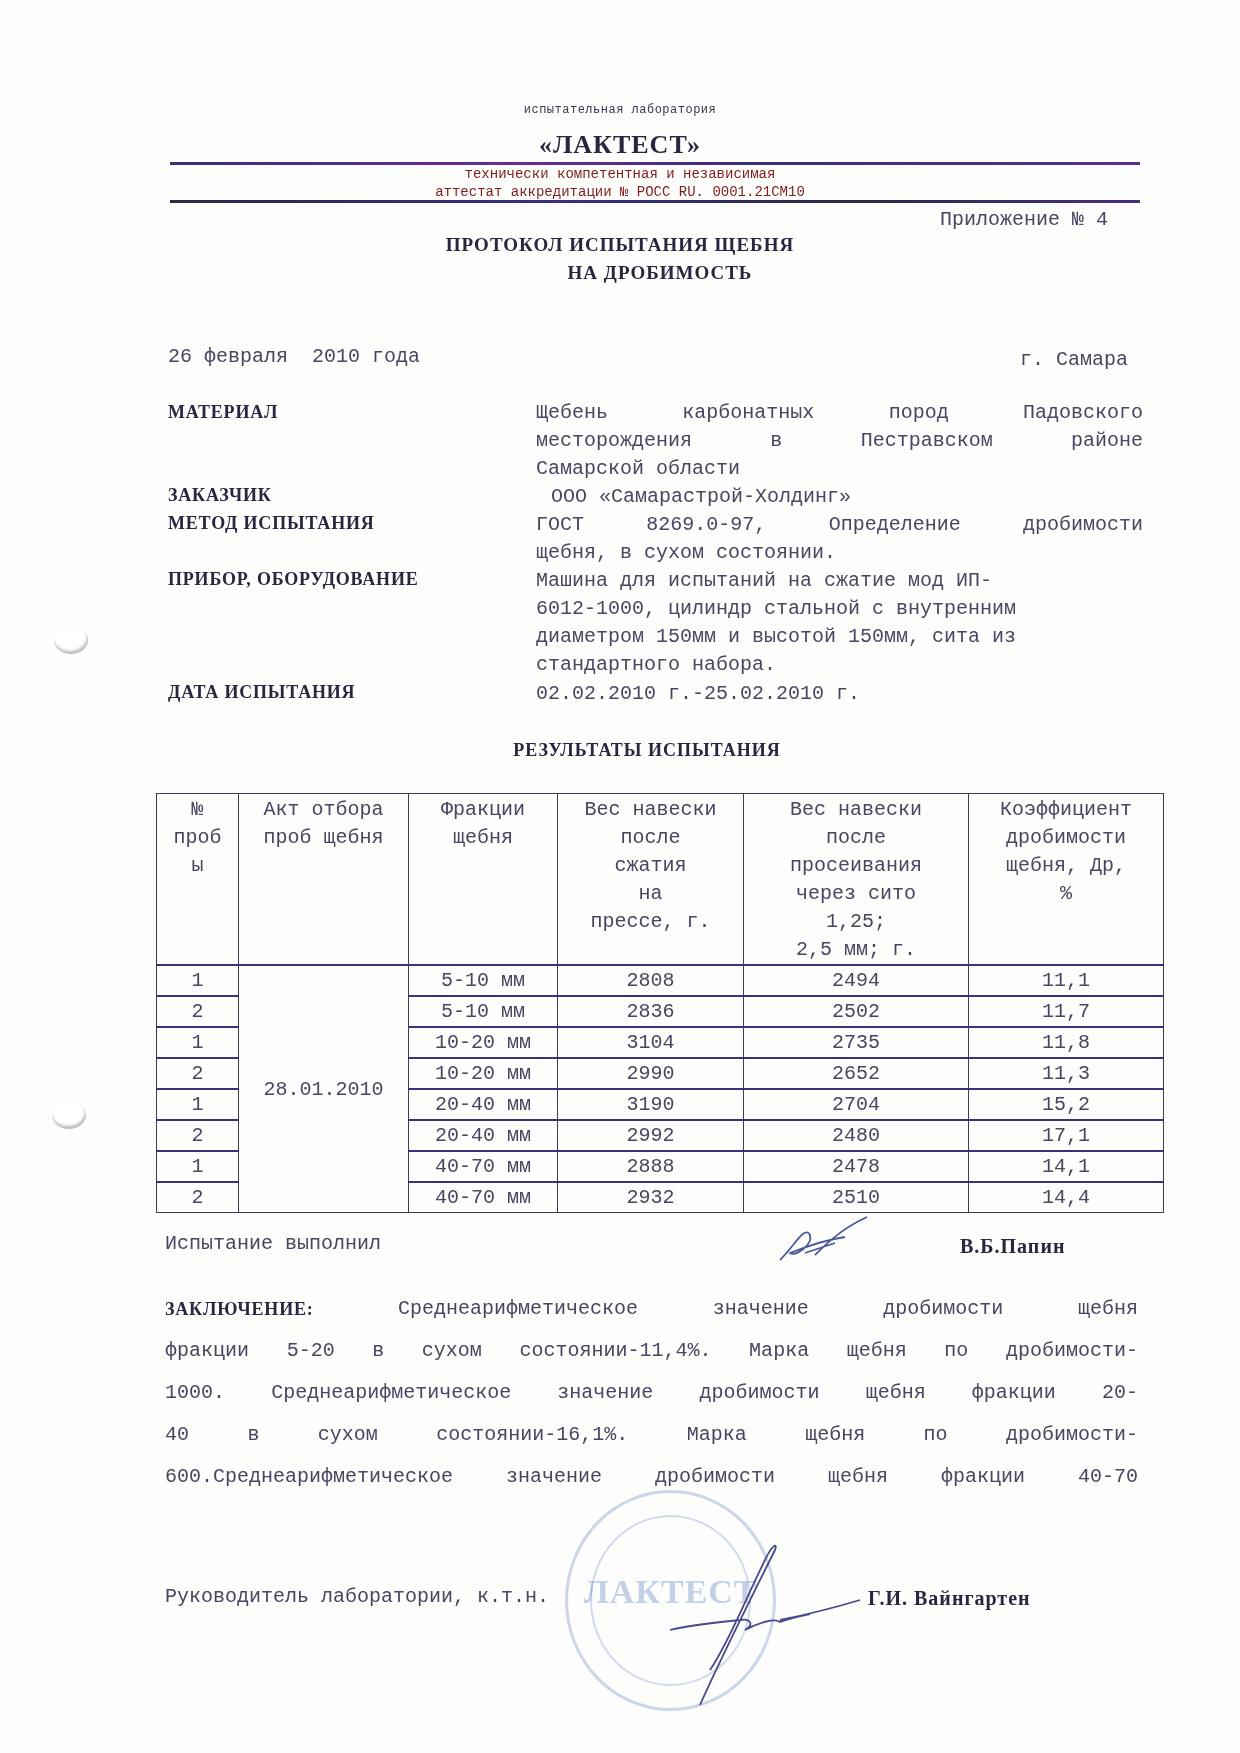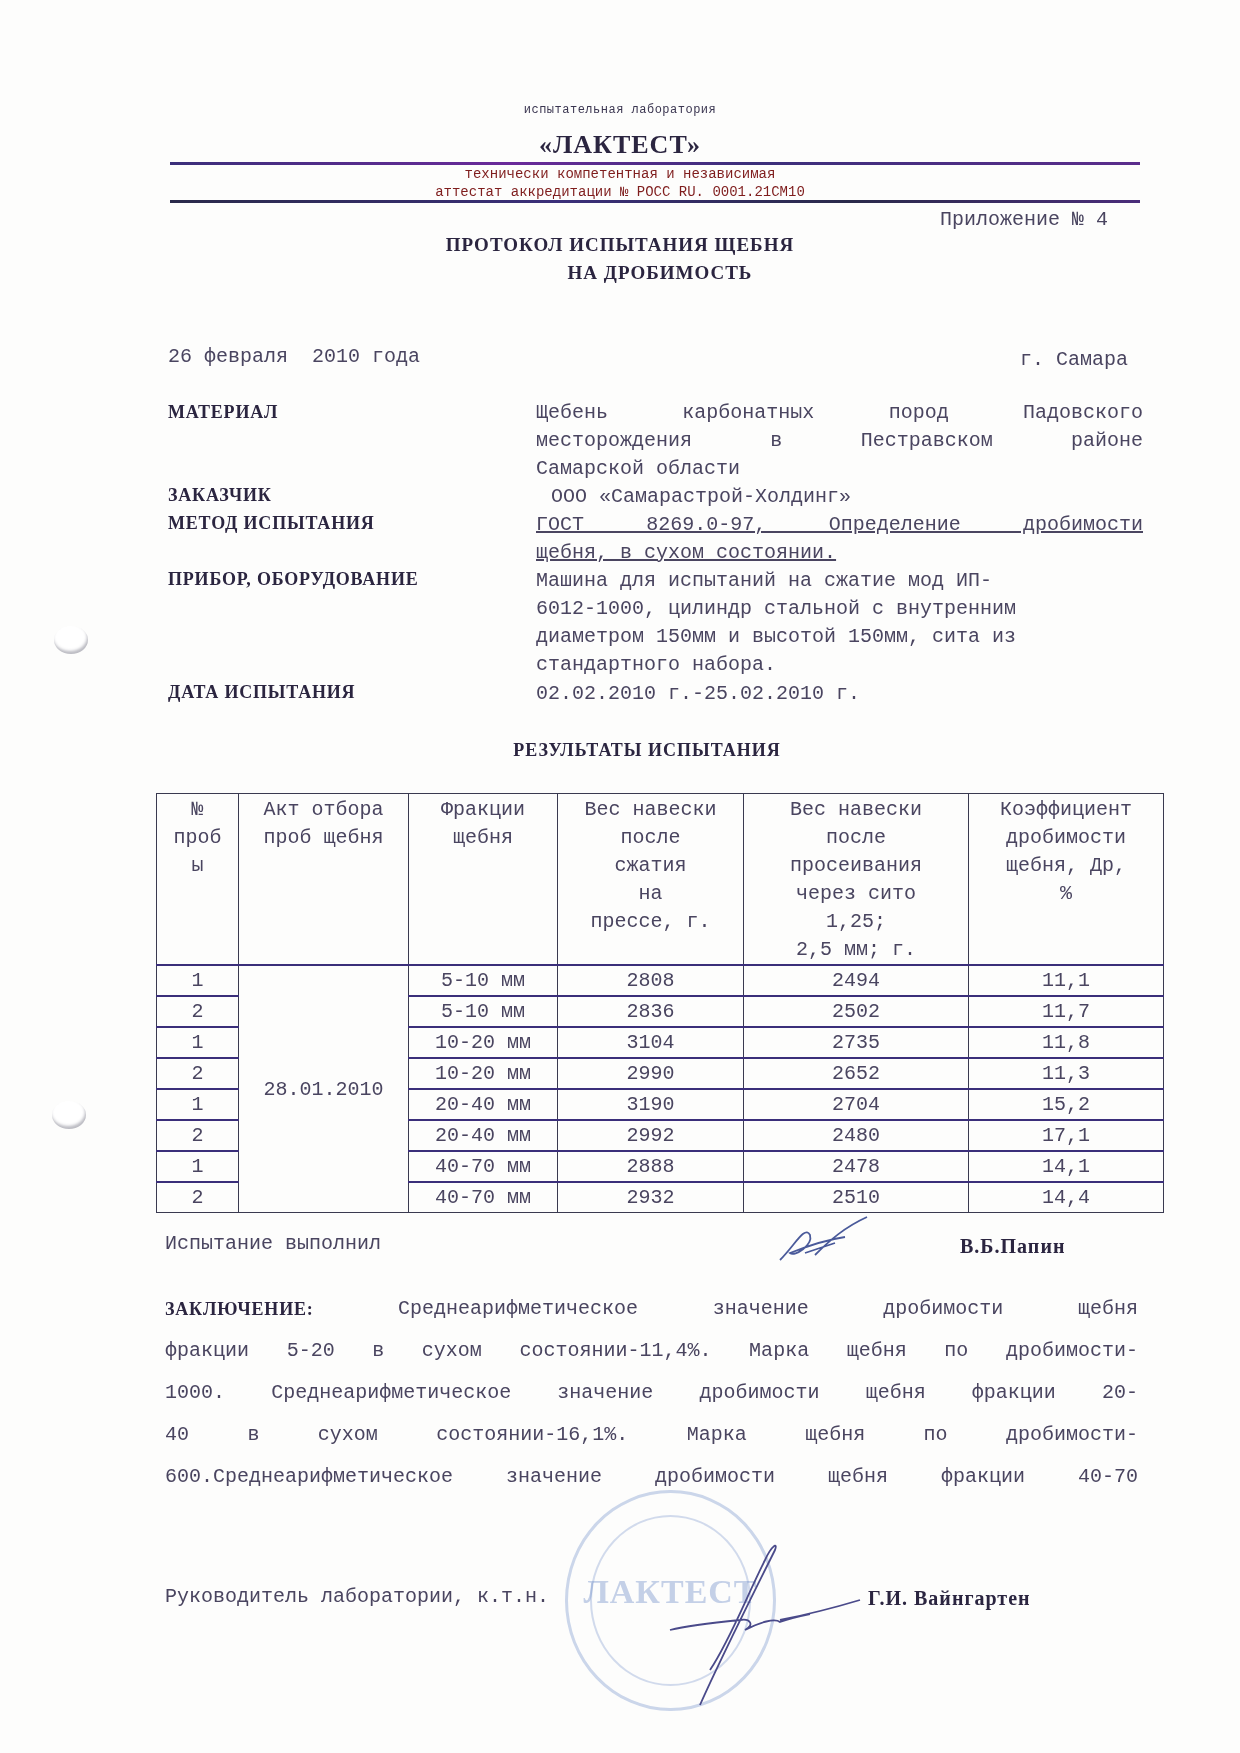--- a/index.html
+++ b/index.html
@@ -90,21 +90,21 @@
 <div class="abs txt" style="top:399px; left:536px; width:607px;">
   <div class="just-full">Щебень карбонатных пород Падовского</div>
   <div class="just-full">месторождения в Пестравском районе</div>
   <div>Самарской области</div>
 </div>
 
 <div class="abs lbl" style="top:485px; left:168px;">ЗАКАЗЧИК</div>
 <div class="abs txt" style="top:483px; left:536px;margin-left:15px;">ООО «Самарастрой-Холдинг»</div>
 
 <div class="abs lbl" style="top:513px; left:168px;">МЕТОД ИСПЫТАНИЯ</div>
-<div class="abs txt" style="top:511px; left:536px; width:607px;text-decoration:underline;">
+<div class="abs txt" style="top:511px; left:536px; width:607px;">
   <div class="just-full">ГОСТ 8269.0-97, Определение дробимости</div>
   <div>щебня, в сухом состоянии.</div>
 </div>
 
 <div class="abs lbl" style="top:569px; left:168px;">ПРИБОР, ОБОРУДОВАНИЕ</div>
 <div class="abs txt" style="top:567px; left:536px; width:607px;">
   <div>Машина для испытаний на сжатие мод ИП-</div>
   <div>6012-1000, цилиндр стальной с внутренним</div>
   <div>диаметром 150мм и высотой 150мм, сита из</div>
   <div>стандартного набора.</div>

